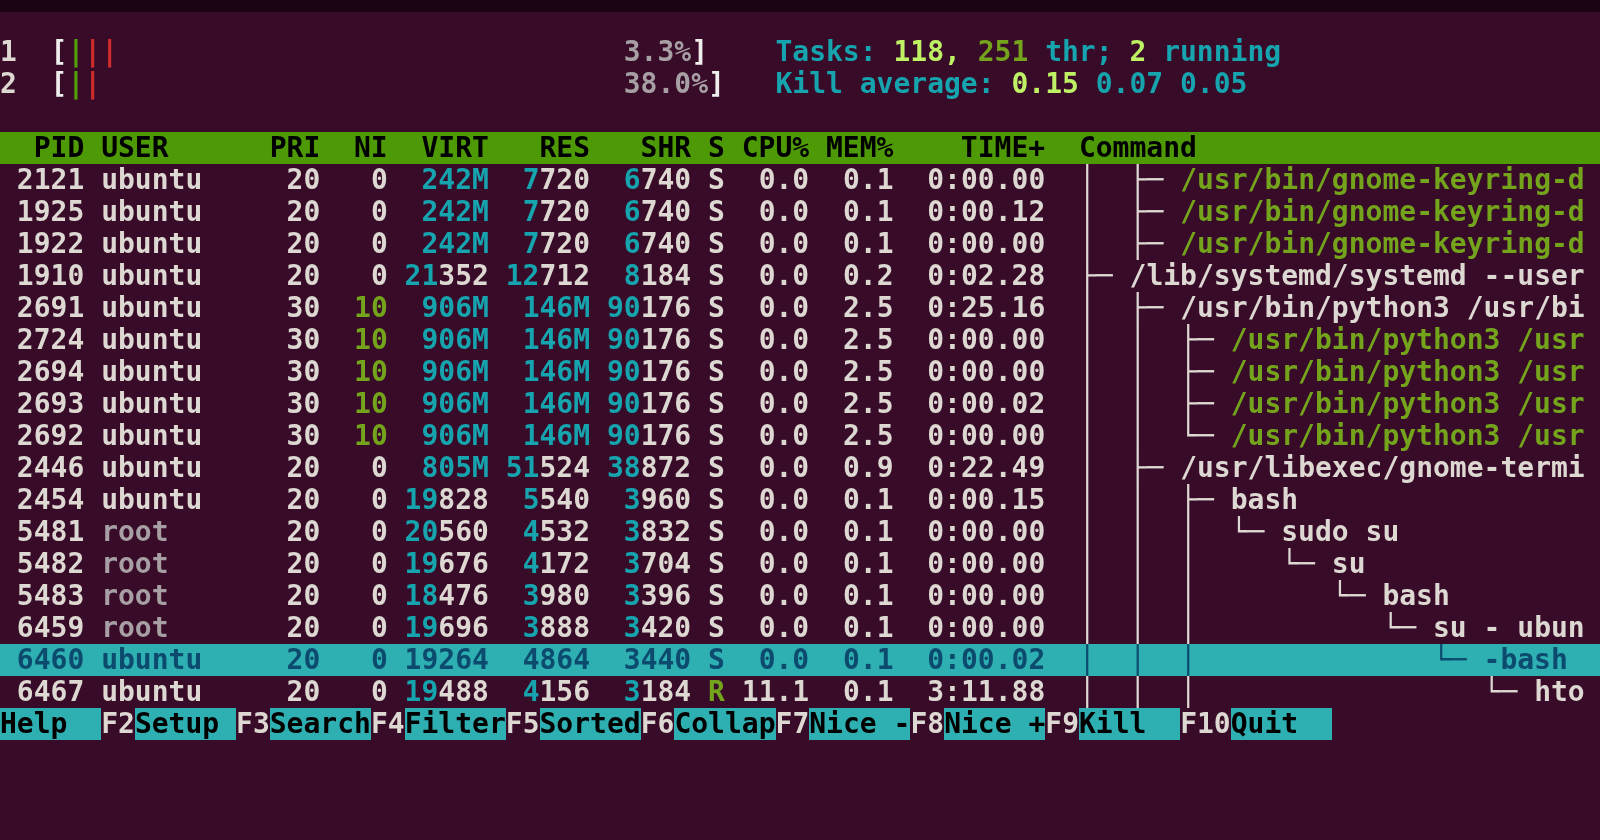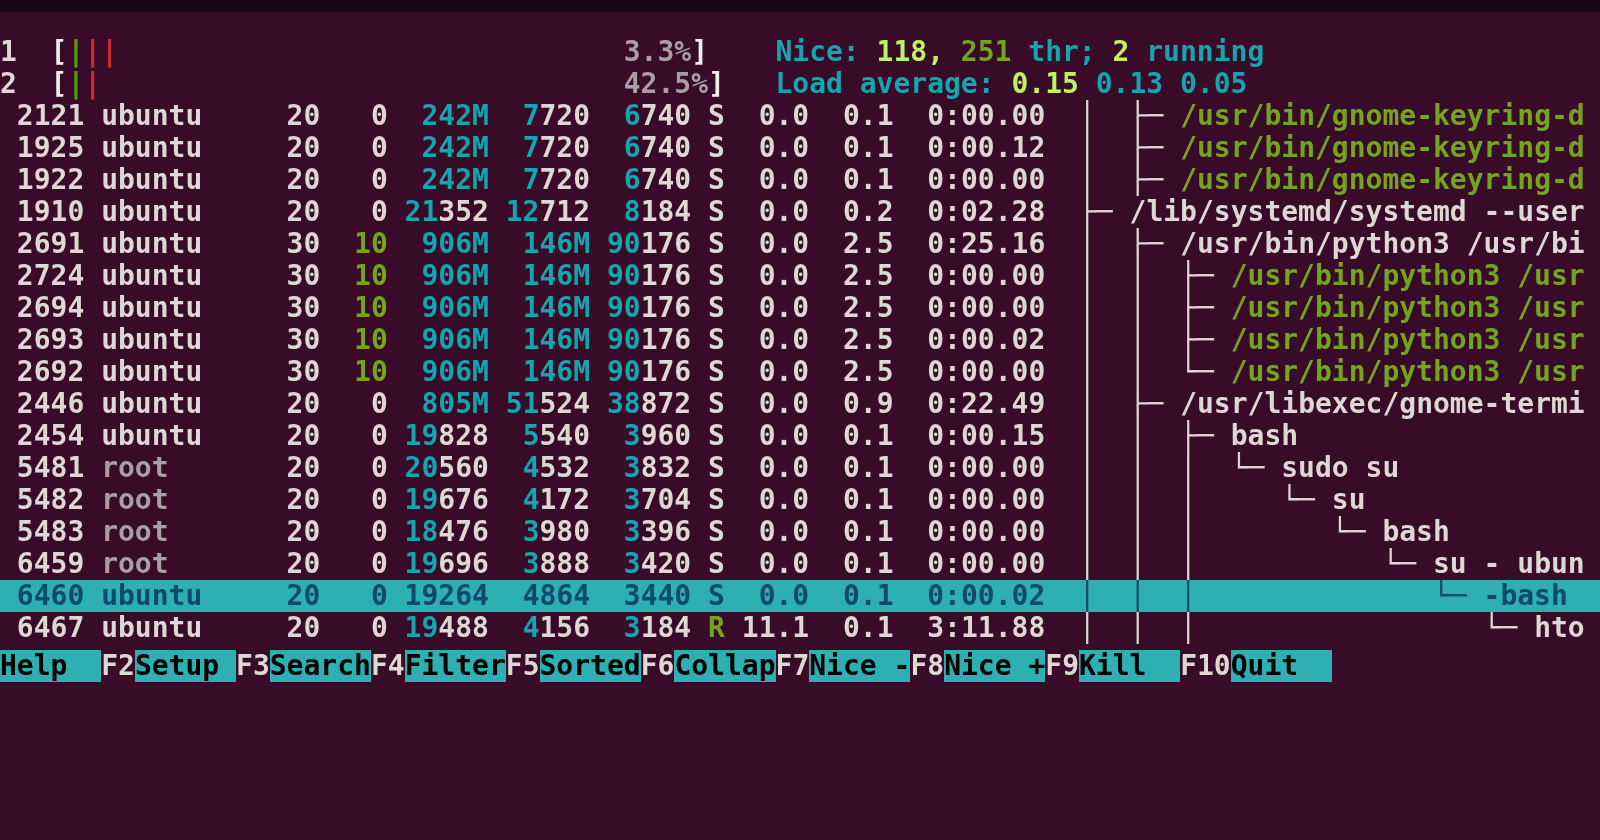--- a/index.html
+++ b/index.html
@@ -27,54 +27,55 @@
   .brightcyan{color:#3bd2dc}
   .white{color:#bef264}
   .green{color:var(--green,#74a41c)}
   .shadow{color:var(--gray,#a79fa3)}
   .mem-cyan{color:var(--cyan,#16a4ae)}
   .tree{color:var(--text,#ddd8d2)}
   .table-header{margin-top:32px;height:32px;white-space:pre;background:var(--header-bg,#4e9a06);color:#000;overflow:hidden}
   .prow{height:32px;white-space:pre;overflow:hidden}
   .prow.selected{background:var(--selection-bg,#2eafb2)}
   .prow.selected span{color:#0c4a6e}
-  .fbar{display:flex;margin-top:6px;height:32px;white-space:pre}
+  .fbar{display:flex;height:32px;white-space:pre}
   .fitem{display:flex}
   .fkey{color:var(--text,#ddd8d2)}
   .flabel{background:var(--selection-bg,#2eafb2);color:#000}
 </style>
 </head>
 <body>
 
 <div class="screen">
   <div class="topstrip"></div>
 
   <div class="meters-area">
     <div>
         <div class="mline"><span class="fg">1  </span><span class="bracket">[</span><span class="bar green">|</span><span class="bar red">||</span><span class="meterval">                              3.3%</span><span class="bracket">]</span></div>
-        <div class="mline"><span class="fg">2  </span><span class="bracket">[</span><span class="bar green">|</span><span class="bar red">|</span><span class="meterval">                               42.5%</span><span class="bracket">]</span></div>
+        <div class="mline"><span class="fg">2  </span><span class="bracket">[</span><span class="bar green">|</span><span class="bar red">|</span><span class="meterval">                               38.0%</span><span class="bracket">]</span></div>
       </div>
     <div class="summary">
       <div class="sline">
-        <span class="cyan">Nice:</span>
+        <span class="cyan">Tasks:</span>
         <span class="white">118,</span>
         <span class="green">251</span>
         <span class="cyan">thr;</span>
         <span class="white">2</span>
         <span class="cyan">running</span>
       </div>
       <div class="sline">
-        <span class="cyan">Load average:</span>
+        <span class="cyan">Kill average:</span>
         <span class="white">0.15</span>
-        <span class="cyan">0.13</span>
+        <span class="cyan">0.07</span>
         <span class="cyan">0.05</span>
       </div>
     </div>
   </div>
 
+  <div class="table-header">  PID USER      PRI  NI  VIRT   RES   SHR S CPU% MEM%    TIME+  Command</div>
   <div>
       <div class="prow"><span class="fg"> 2121 </span><span class="fg">ubuntu    </span><span class="fg"> 20 </span><span class="fg">  0 </span><span><span class="fg"> </span><span class="mem-cyan">242M</span><span class="fg"> </span></span><span><span class="fg"> </span><span class="mem-cyan">7</span><span class="fg">720</span><span class="fg"> </span></span><span><span class="fg"> </span><span class="mem-cyan">6</span><span class="fg">740</span><span class="fg"> </span></span><span class="fg">S </span><span class="fg"> 0.0 </span><span class="fg"> 0.1 </span><span class="fg"> 0:00.00  </span><span class="tree">│  ├─ </span><span class="green">/usr/bin/gnome-keyring-d</span></div>
       <div class="prow"><span class="fg"> 1925 </span><span class="fg">ubuntu    </span><span class="fg"> 20 </span><span class="fg">  0 </span><span><span class="fg"> </span><span class="mem-cyan">242M</span><span class="fg"> </span></span><span><span class="fg"> </span><span class="mem-cyan">7</span><span class="fg">720</span><span class="fg"> </span></span><span><span class="fg"> </span><span class="mem-cyan">6</span><span class="fg">740</span><span class="fg"> </span></span><span class="fg">S </span><span class="fg"> 0.0 </span><span class="fg"> 0.1 </span><span class="fg"> 0:00.12  </span><span class="tree">│  ├─ </span><span class="green">/usr/bin/gnome-keyring-d</span></div>
       <div class="prow"><span class="fg"> 1922 </span><span class="fg">ubuntu    </span><span class="fg"> 20 </span><span class="fg">  0 </span><span><span class="fg"> </span><span class="mem-cyan">242M</span><span class="fg"> </span></span><span><span class="fg"> </span><span class="mem-cyan">7</span><span class="fg">720</span><span class="fg"> </span></span><span><span class="fg"> </span><span class="mem-cyan">6</span><span class="fg">740</span><span class="fg"> </span></span><span class="fg">S </span><span class="fg"> 0.0 </span><span class="fg"> 0.1 </span><span class="fg"> 0:00.00  </span><span class="tree">│  ├─ </span><span class="green">/usr/bin/gnome-keyring-d</span></div>
       <div class="prow"><span class="fg"> 1910 </span><span class="fg">ubuntu    </span><span class="fg"> 20 </span><span class="fg">  0 </span><span><span class="mem-cyan">21</span><span class="fg">352</span><span class="fg"> </span></span><span><span class="mem-cyan">12</span><span class="fg">712</span><span class="fg"> </span></span><span><span class="fg"> </span><span class="mem-cyan">8</span><span class="fg">184</span><span class="fg"> </span></span><span class="fg">S </span><span class="fg"> 0.0 </span><span class="fg"> 0.2 </span><span class="fg"> 0:02.28  </span><span class="tree">├─ </span><span class="fg">/lib/systemd/systemd --user</span></div>
       <div class="prow"><span class="fg"> 2691 </span><span class="fg">ubuntu    </span><span class="fg"> 30 </span><span class="green"> 10 </span><span><span class="fg"> </span><span class="mem-cyan">906M</span><span class="fg"> </span></span><span><span class="fg"> </span><span class="mem-cyan">146M</span><span class="fg"> </span></span><span><span class="mem-cyan">90</span><span class="fg">176</span><span class="fg"> </span></span><span class="fg">S </span><span class="fg"> 0.0 </span><span class="fg"> 2.5 </span><span class="fg"> 0:25.16  </span><span class="tree">│  ├─ </span><span class="fg">/usr/bin/python3 /usr/bi</span></div>
       <div class="prow"><span class="fg"> 2724 </span><span class="fg">ubuntu    </span><span class="fg"> 30 </span><span class="green"> 10 </span><span><span class="fg"> </span><span class="mem-cyan">906M</span><span class="fg"> </span></span><span><span class="fg"> </span><span class="mem-cyan">146M</span><span class="fg"> </span></span><span><span class="mem-cyan">90</span><span class="fg">176</span><span class="fg"> </span></span><span class="fg">S </span><span class="fg"> 0.0 </span><span class="fg"> 2.5 </span><span class="fg"> 0:00.00  </span><span class="tree">│  │  ├─ </span><span class="green">/usr/bin/python3 /usr</span></div>
       <div class="prow"><span class="fg"> 2694 </span><span class="fg">ubuntu    </span><span class="fg"> 30 </span><span class="green"> 10 </span><span><span class="fg"> </span><span class="mem-cyan">906M</span><span class="fg"> </span></span><span><span class="fg"> </span><span class="mem-cyan">146M</span><span class="fg"> </span></span><span><span class="mem-cyan">90</span><span class="fg">176</span><span class="fg"> </span></span><span class="fg">S </span><span class="fg"> 0.0 </span><span class="fg"> 2.5 </span><span class="fg"> 0:00.00  </span><span class="tree">│  │  ├─ </span><span class="green">/usr/bin/python3 /usr</span></div>
       <div class="prow"><span class="fg"> 2693 </span><span class="fg">ubuntu    </span><span class="fg"> 30 </span><span class="green"> 10 </span><span><span class="fg"> </span><span class="mem-cyan">906M</span><span class="fg"> </span></span><span><span class="fg"> </span><span class="mem-cyan">146M</span><span class="fg"> </span></span><span><span class="mem-cyan">90</span><span class="fg">176</span><span class="fg"> </span></span><span class="fg">S </span><span class="fg"> 0.0 </span><span class="fg"> 2.5 </span><span class="fg"> 0:00.02  </span><span class="tree">│  │  ├─ </span><span class="green">/usr/bin/python3 /usr</span></div>
       <div class="prow"><span class="fg"> 2692 </span><span class="fg">ubuntu    </span><span class="fg"> 30 </span><span class="green"> 10 </span><span><span class="fg"> </span><span class="mem-cyan">906M</span><span class="fg"> </span></span><span><span class="fg"> </span><span class="mem-cyan">146M</span><span class="fg"> </span></span><span><span class="mem-cyan">90</span><span class="fg">176</span><span class="fg"> </span></span><span class="fg">S </span><span class="fg"> 0.0 </span><span class="fg"> 2.5 </span><span class="fg"> 0:00.00  </span><span class="tree">│  │  └─ </span><span class="green">/usr/bin/python3 /usr</span></div>

